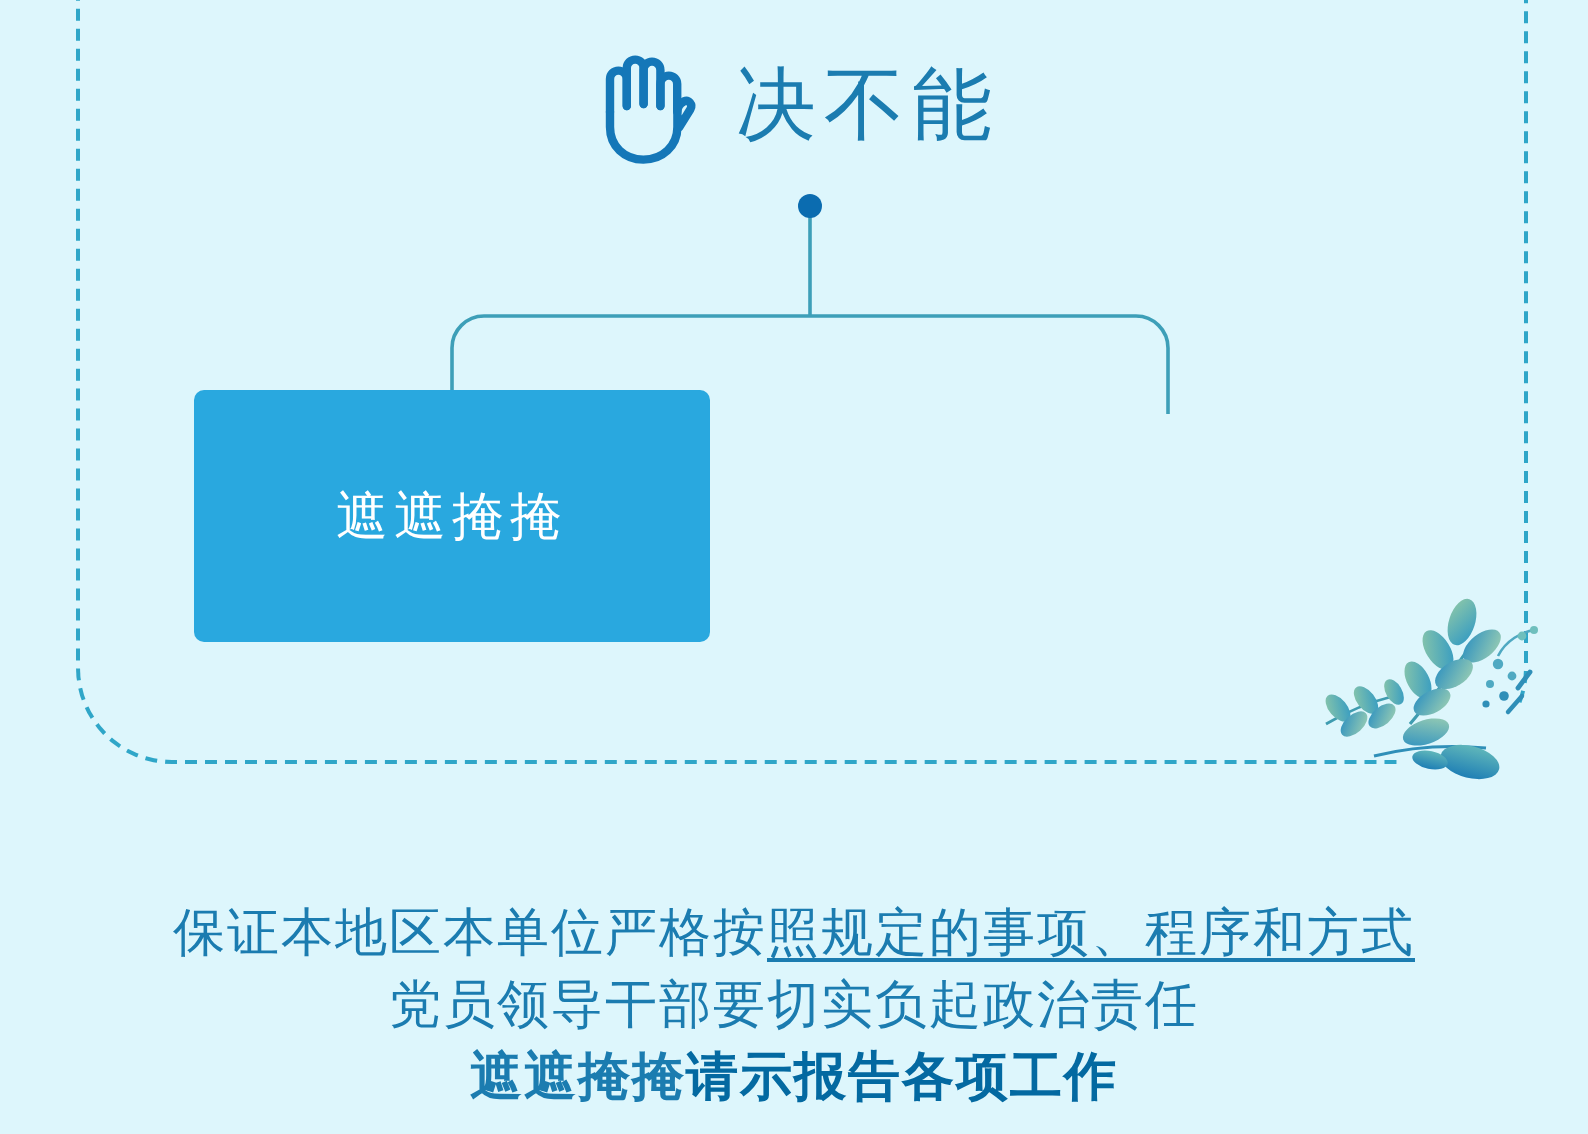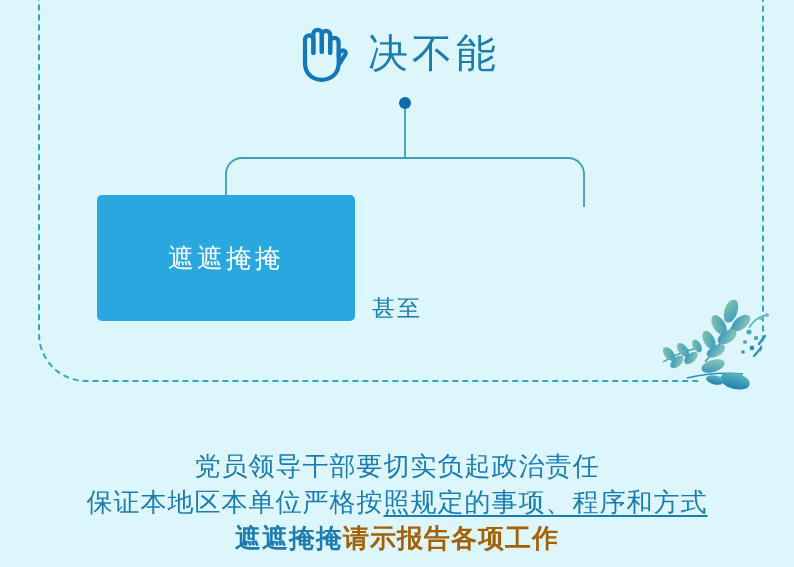--- a/index.html
+++ b/index.html
@@ -132,21 +132,21 @@
     text-align: center;
     color: #1b7cb0;
   }
   .copy-line {
     font-size: 26px;
     line-height: 36px;
     letter-spacing: 1px;
     white-space: nowrap;
   }
   .u { text-decoration: underline; text-underline-offset: 4px; }
-  .hl { color: #a16207; font-weight: bold; }
+  .hl { color: #0369a1; font-weight: bold; }
   .b3 { font-weight: bold; }
 </style>
 </head>
 <body>
 
 <div id="stage">
 
   <div class="dashed-frame"></div>
   <div class="frame-mask"></div>
 
@@ -169,21 +169,20 @@
       <path d="M225 12 V66" stroke="#3d9fb8" stroke-width="1.8"></path>
       <path d="M46 115 V82 a16 16 0 0 1 16-16 H388 a16 16 0 0 1 16 16 V115" stroke="#3d9fb8" stroke-width="1.8" fill="none"></path>
       <circle cx="225" cy="11" r="6" fill="#0b6cb0"></circle>
     </svg>
   </div>
 
   <div class="box box-left">
     <span class="box-label">遮遮掩掩</span>
   </div>
 
-  <div class="mid-label">甚至</div>
 
   <div class="leaves">
     <svg width="124" height="100" viewBox="0 0 124 100" fill="none">
       <defs>
         <linearGradient id="lg1" x1="0" y1="0" x2="1" y2="1">
           <stop offset="0%" stop-color="#8fc9a8"></stop>
           <stop offset="100%" stop-color="#2f98c4"></stop>
         </linearGradient>
         <linearGradient id="lg2" x1="0" y1="1" x2="1" y2="0">
           <stop offset="0%" stop-color="#2b8fc0"></stop>
@@ -222,22 +221,22 @@
       <circle cx="90" cy="56" r="1.8" fill="#2f8fb8"></circle>
       <path d="M106 48 L112 40" stroke="#2f8fb8" stroke-width="2.4" stroke-linecap="round"></path>
       <path d="M101 60 L108 52" stroke="#2f8fb8" stroke-width="2.2" stroke-linecap="round"></path>
       <path d="M96 32 C100 24 108 20 114 19" stroke="#4fa9c2" stroke-width="1.3" fill="none"></path>
       <circle cx="108" cy="22" r="2.2" fill="#6fbfbd"></circle>
       <circle cx="114" cy="19" r="2" fill="#6fbfbd"></circle>
     </svg>
   </div>
 
   <div class="bottom-copy">
-    <div class="copy-line">党员领导干部要切实负起政治责任</div>
     <div class="copy-line">
       <span>保证本地区本单位严格按</span><span class="u">照规定的事项、程序和方式</span>
     </div>
+    <div class="copy-line">党员领导干部要切实负起政治责任</div>
     <div class="copy-line b3">
       <span>遮遮掩掩</span><span class="hl">请示报告各项工作</span>
     </div>
   </div>
 
 </div>
 
 </body></html>

